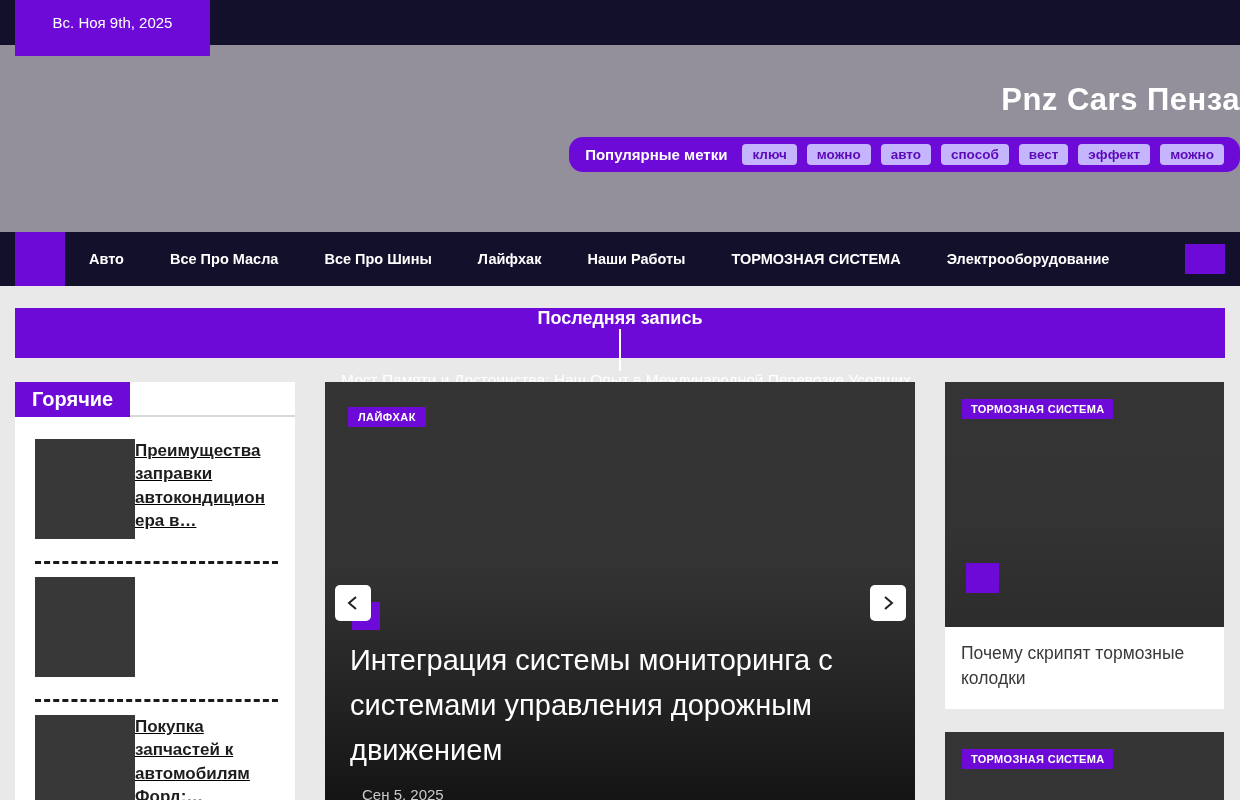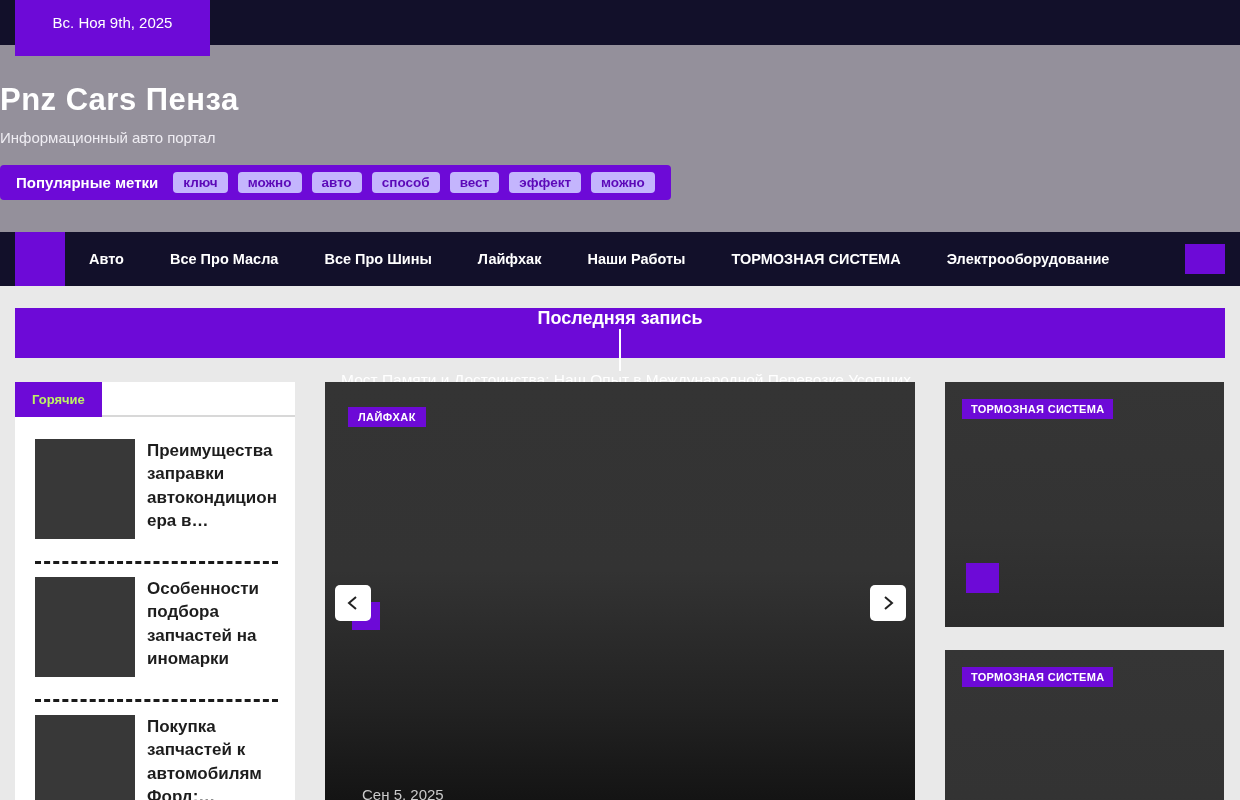--- a/index.html
+++ b/index.html
@@ -12,25 +12,25 @@
   *{box-sizing:border-box;margin:0;padding:0;}
   html,body{width:1240px;height:800px;overflow:hidden;}
   body{background:var(--page-bg);font-family:"Liberation Sans",sans-serif;}
 
   
   .topbar{height:45px;background:var(--dark);display:flex;align-items:center;padding-left:15px;}
   .date-badge{width:195px;background:var(--accent);color:#fff;font-size:15px;
     padding:25px 0;text-align:center;}
 
   
-  .header{height:187px;background:var(--header-gray);text-align:left;}
+  .header{height:187px;background:var(--header-gray);text-align:right;}
   .site-title{padding-top:37px;font-size:31px;font-weight:bold;color:#fff;letter-spacing:.5px;}
   .site-sub{margin-top:11px;font-size:15px;color:#efedf3;}
   .tagbar{margin-top:19px;display:inline-flex;align-items:center;gap:10px;
-    background:var(--accent);border-radius:4px;padding:7px 16px;}
+    background:var(--accent);border-radius:14px;padding:7px 16px;}
   .tagbar-label{color:#fff;font-weight:bold;font-size:15px;margin-right:5px;}
   .tag-pill{background:#c4b5fd;color:#5c09b8;font-weight:bold;font-size:13.5px;
     padding:3px 10px;border-radius:4px;cursor:pointer;}
 
   
   .nav{height:54px;background:var(--dark);display:flex;align-items:stretch;position:relative;}
   .home-block{width:50px;margin-left:15px;background:var(--accent);cursor:pointer;}
   .nav-items{display:flex;align-items:center;gap:46px;margin-left:24px;}
   .nav-item{color:#fff;font-weight:bold;font-size:14.5px;white-space:nowrap;cursor:pointer;}
   .search-block{position:absolute;right:15px;top:12px;width:40px;height:30px;
@@ -41,24 +41,24 @@
   .ticker-label{width:245px;text-align:center;color:#fff;font-weight:bold;font-size:18px;flex-shrink:0;}
   .ticker-sep{width:2px;height:42px;background:#fff;flex-shrink:0;}
   .ticker-text{color:#fff;font-size:15.5px;padding-left:12px;cursor:pointer;}
 
   
   .content{display:flex;margin:24px 15px 0;gap:30px;align-items:flex-start;}
 
   
   .hot-card{width:280px;background:#fff;flex-shrink:0;}
   .hot-header{position:relative;height:35px;border-bottom:2px solid #d8d8d8;}
-  .hot-tab{position:absolute;left:0;top:0;bottom:-2px;background:var(--accent);color:#bef264;
-    font-weight:bold;font-size:13px;display:flex;align-items:center;padding:0 17px;}
+  .hot-tab{position:absolute;left:0;top:0;bottom:-2px;background:var(--accent);color:#ffffff;
+    font-weight:bold;font-size:20px;display:flex;align-items:center;padding:0 17px;}
   .hot-body{padding:22px 17px 20px 20px;}
-  .hot-item{display:flex;gap:12px;cursor:pointer;}
+  .hot-item{display:flex;cursor:pointer;text-decoration:underline;}
   .hot-thumb{width:100px;height:100px;background:var(--thumb);flex-shrink:0;}
   .hot-title{font-weight:bold;font-size:17px;color:#1d1d1d;line-height:1.38;
     overflow-wrap:anywhere;width:131px;}
   .hot-sep{border-top:3px dashed #1a1a1a;margin:22px 0 13px;}
 
   
   .slider{position:relative;width:590px;height:418px;flex-shrink:0;overflow:hidden;
     background:linear-gradient(180deg,#343434 0%,#333333 45%,#222222 78%,#141414 100%);}
   .slider-badge{position:absolute;left:23px;top:25px;background:var(--accent);color:#fff;
     font-weight:bold;font-size:11px;letter-spacing:.4px;padding:4px 10px;cursor:pointer;}
@@ -84,21 +84,20 @@
 </style>
 </head>
 <body>
 
 <div class="topbar">
   <div class="date-badge">Вс. Ноя 9th, 2025</div>
 </div>
 
 <div class="header">
   <div class="site-title">Pnz Cars Пенза</div>
-  <div class="site-sub">Информационный авто портал</div>
   <div class="tagbar">
     <span class="tagbar-label">Популярные метки</span>
     <span style="display:inline-flex;gap:10px;">
         <span class="tag-pill">ключ</span>
         <span class="tag-pill">можно</span>
         <span class="tag-pill">авто</span>
         <span class="tag-pill">способ</span>
         <span class="tag-pill">вест</span>
         <span class="tag-pill">эффект</span>
         <span class="tag-pill">можно</span>
@@ -133,21 +132,20 @@
       <div class="hot-tab">Горячие</div>
     </div>
     <div class="hot-body">
         <div class="hot-item">
           <div class="hot-thumb"></div>
           <div class="hot-title">Преимущества заправки автокондиционера в…</div>
         </div>
         <div class="hot-sep"></div>
         <div class="hot-item">
           <div class="hot-thumb"></div>
-          <div class="hot-title">Особенности подбора запчастей на иномарки</div>
         </div>
         <div class="hot-sep"></div>
         <div class="hot-item">
           <div class="hot-thumb"></div>
           <div class="hot-title">Покупка запчастей к автомобилям Форд:…</div>
         </div>
       </div>
   </div>
 
   <div class="slider">
@@ -156,29 +154,31 @@
       <svg width="16" height="16" viewBox="0 0 16 16">
         <polyline points="11,2 4,8 11,14" fill="none" stroke="#222" stroke-width="2"></polyline>
       </svg>
     </div>
     <div class="slider-sq"></div>
     <div class="arrow arrow-right">
       <svg width="16" height="16" viewBox="0 0 16 16">
         <polyline points="5,2 12,8 5,14" fill="none" stroke="#222" stroke-width="2"></polyline>
       </svg>
     </div>
+    <div class="slider-title">Интеграция системы мониторинга с системами управления дорожным движением</div>
     <div class="slider-date">Сен 5, 2025</div>
   </div>
 
   <div class="side">
       <div class="side-card">
         <div class="side-img">
           <div class="side-badge">ТОРМОЗНАЯ СИСТЕМА</div>
           <div class="side-sq"></div>
         </div>
+        <div class="side-title">Почему скрипят тормозные колодки</div>
       </div>
       <div class="side-card">
         <div class="side-img">
           <div class="side-badge">ТОРМОЗНАЯ СИСТЕМА</div>
         </div>
       </div>
     </div>
 
 </div>
 

